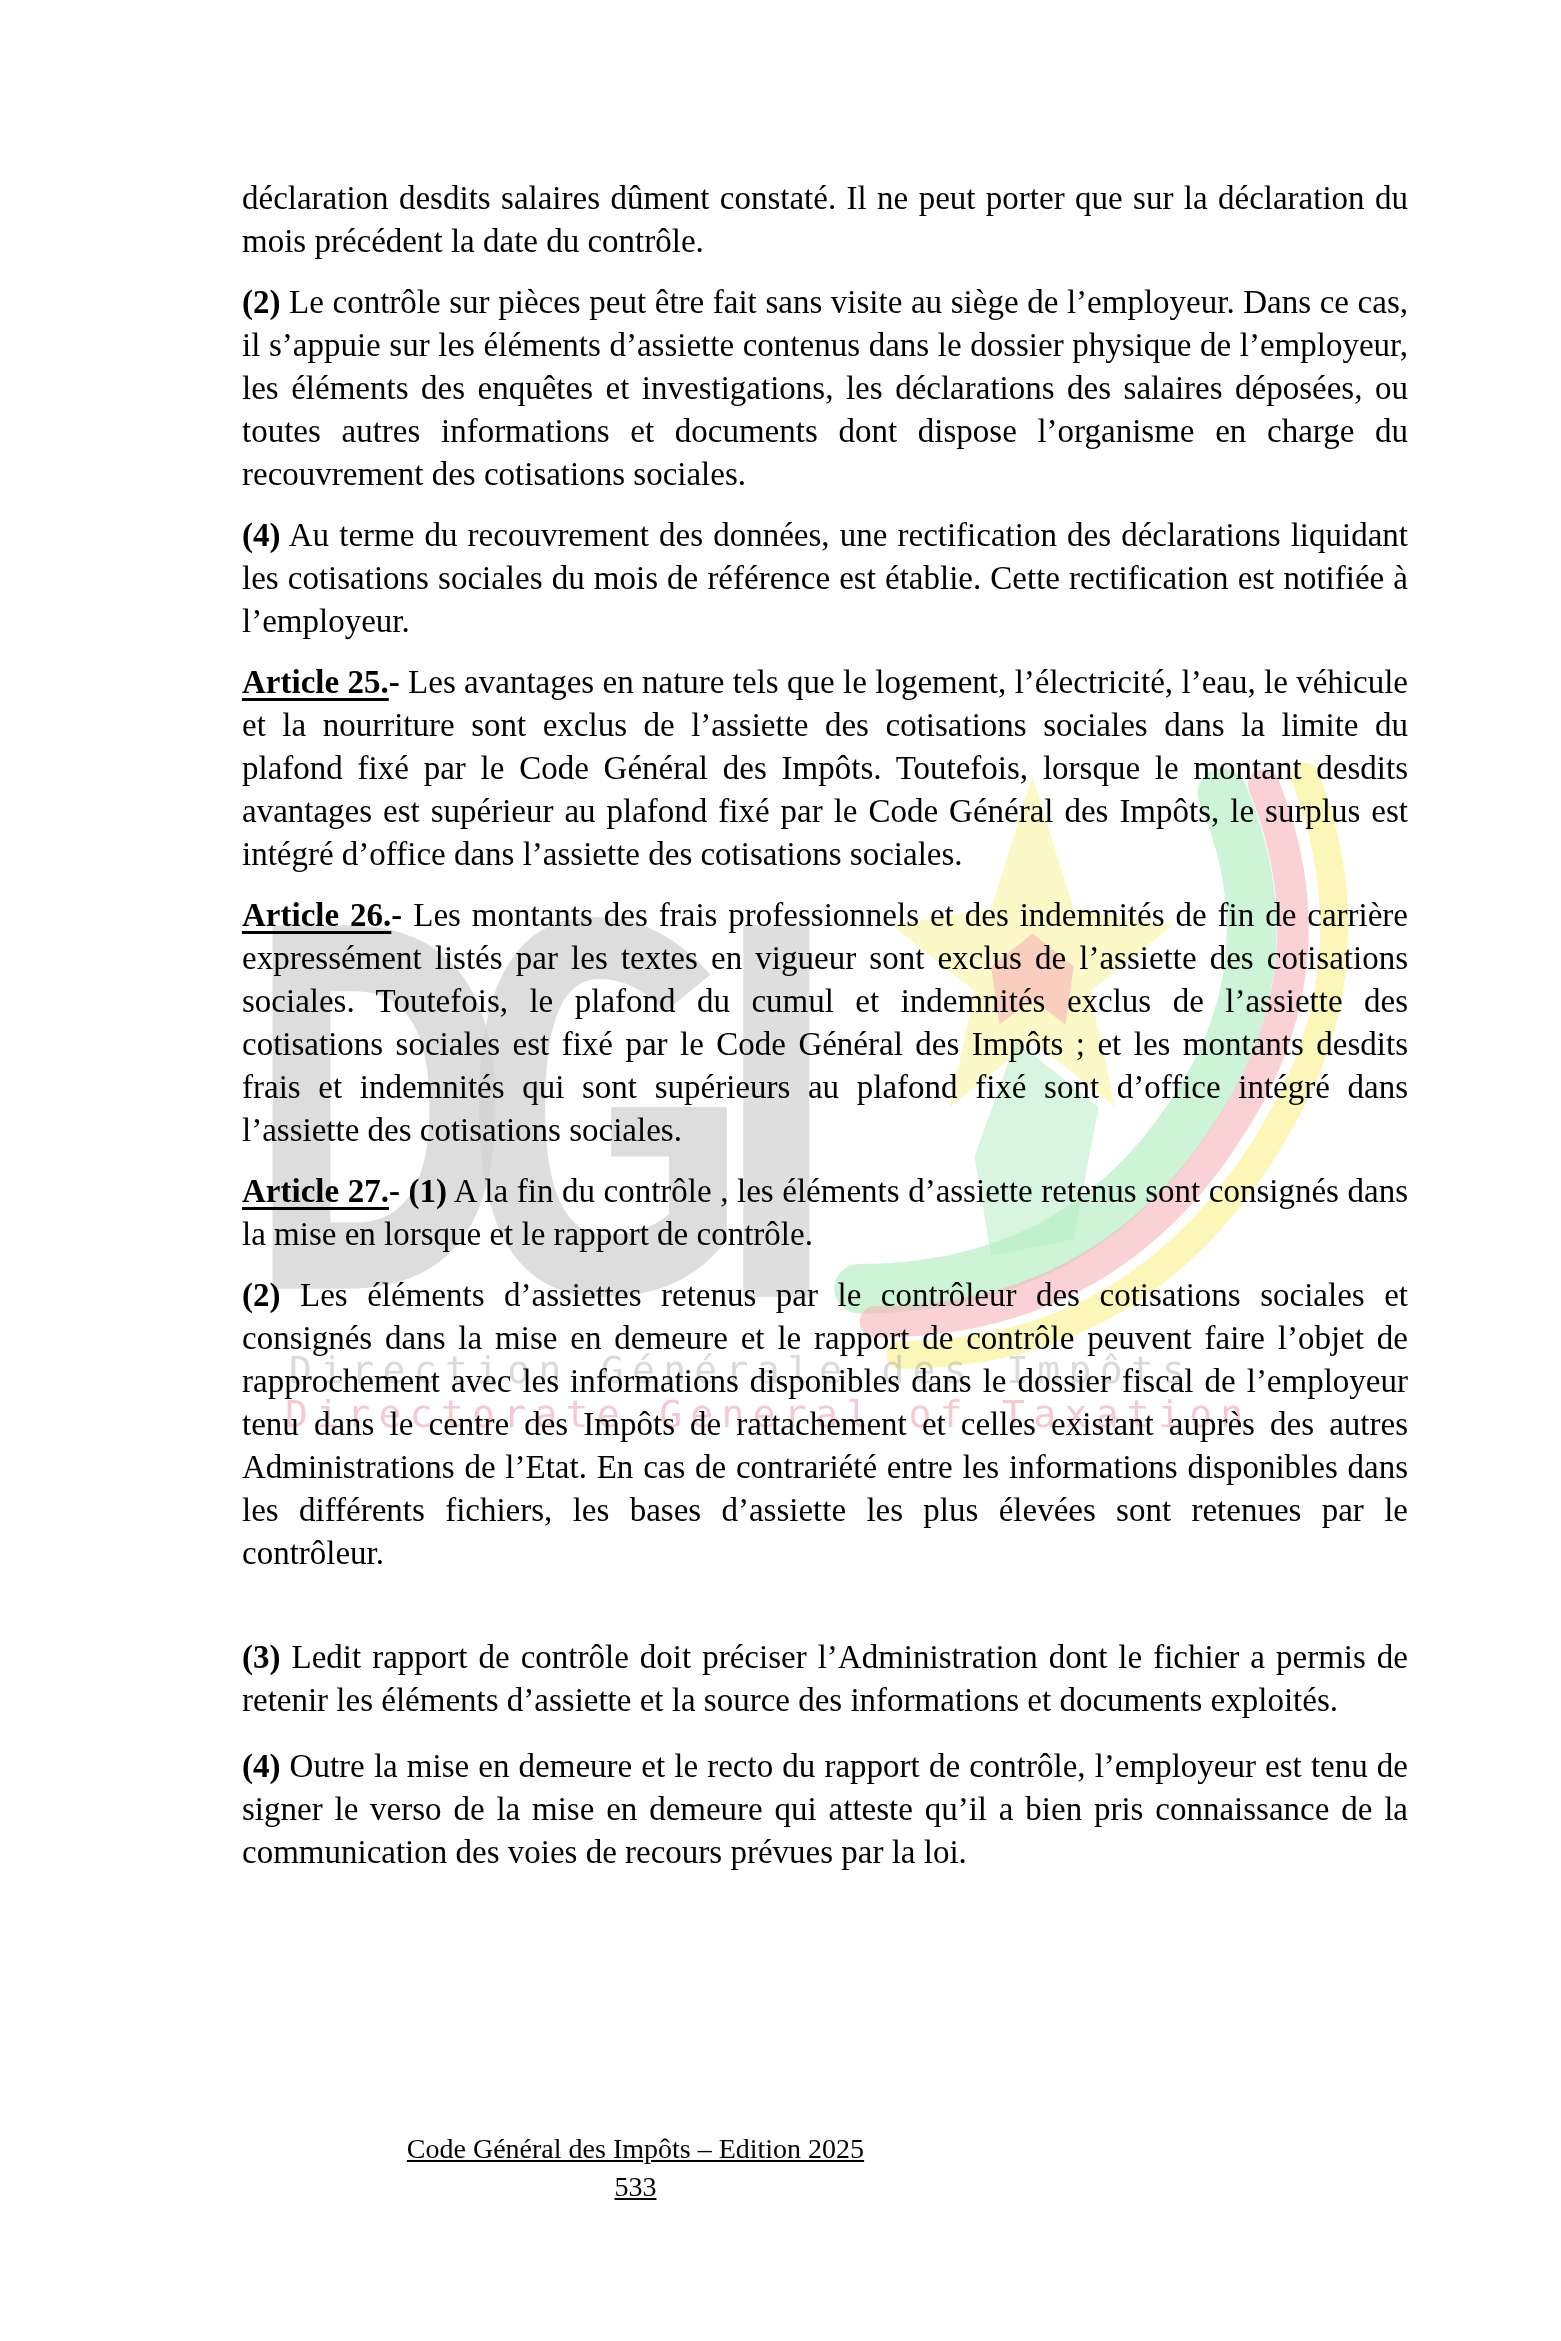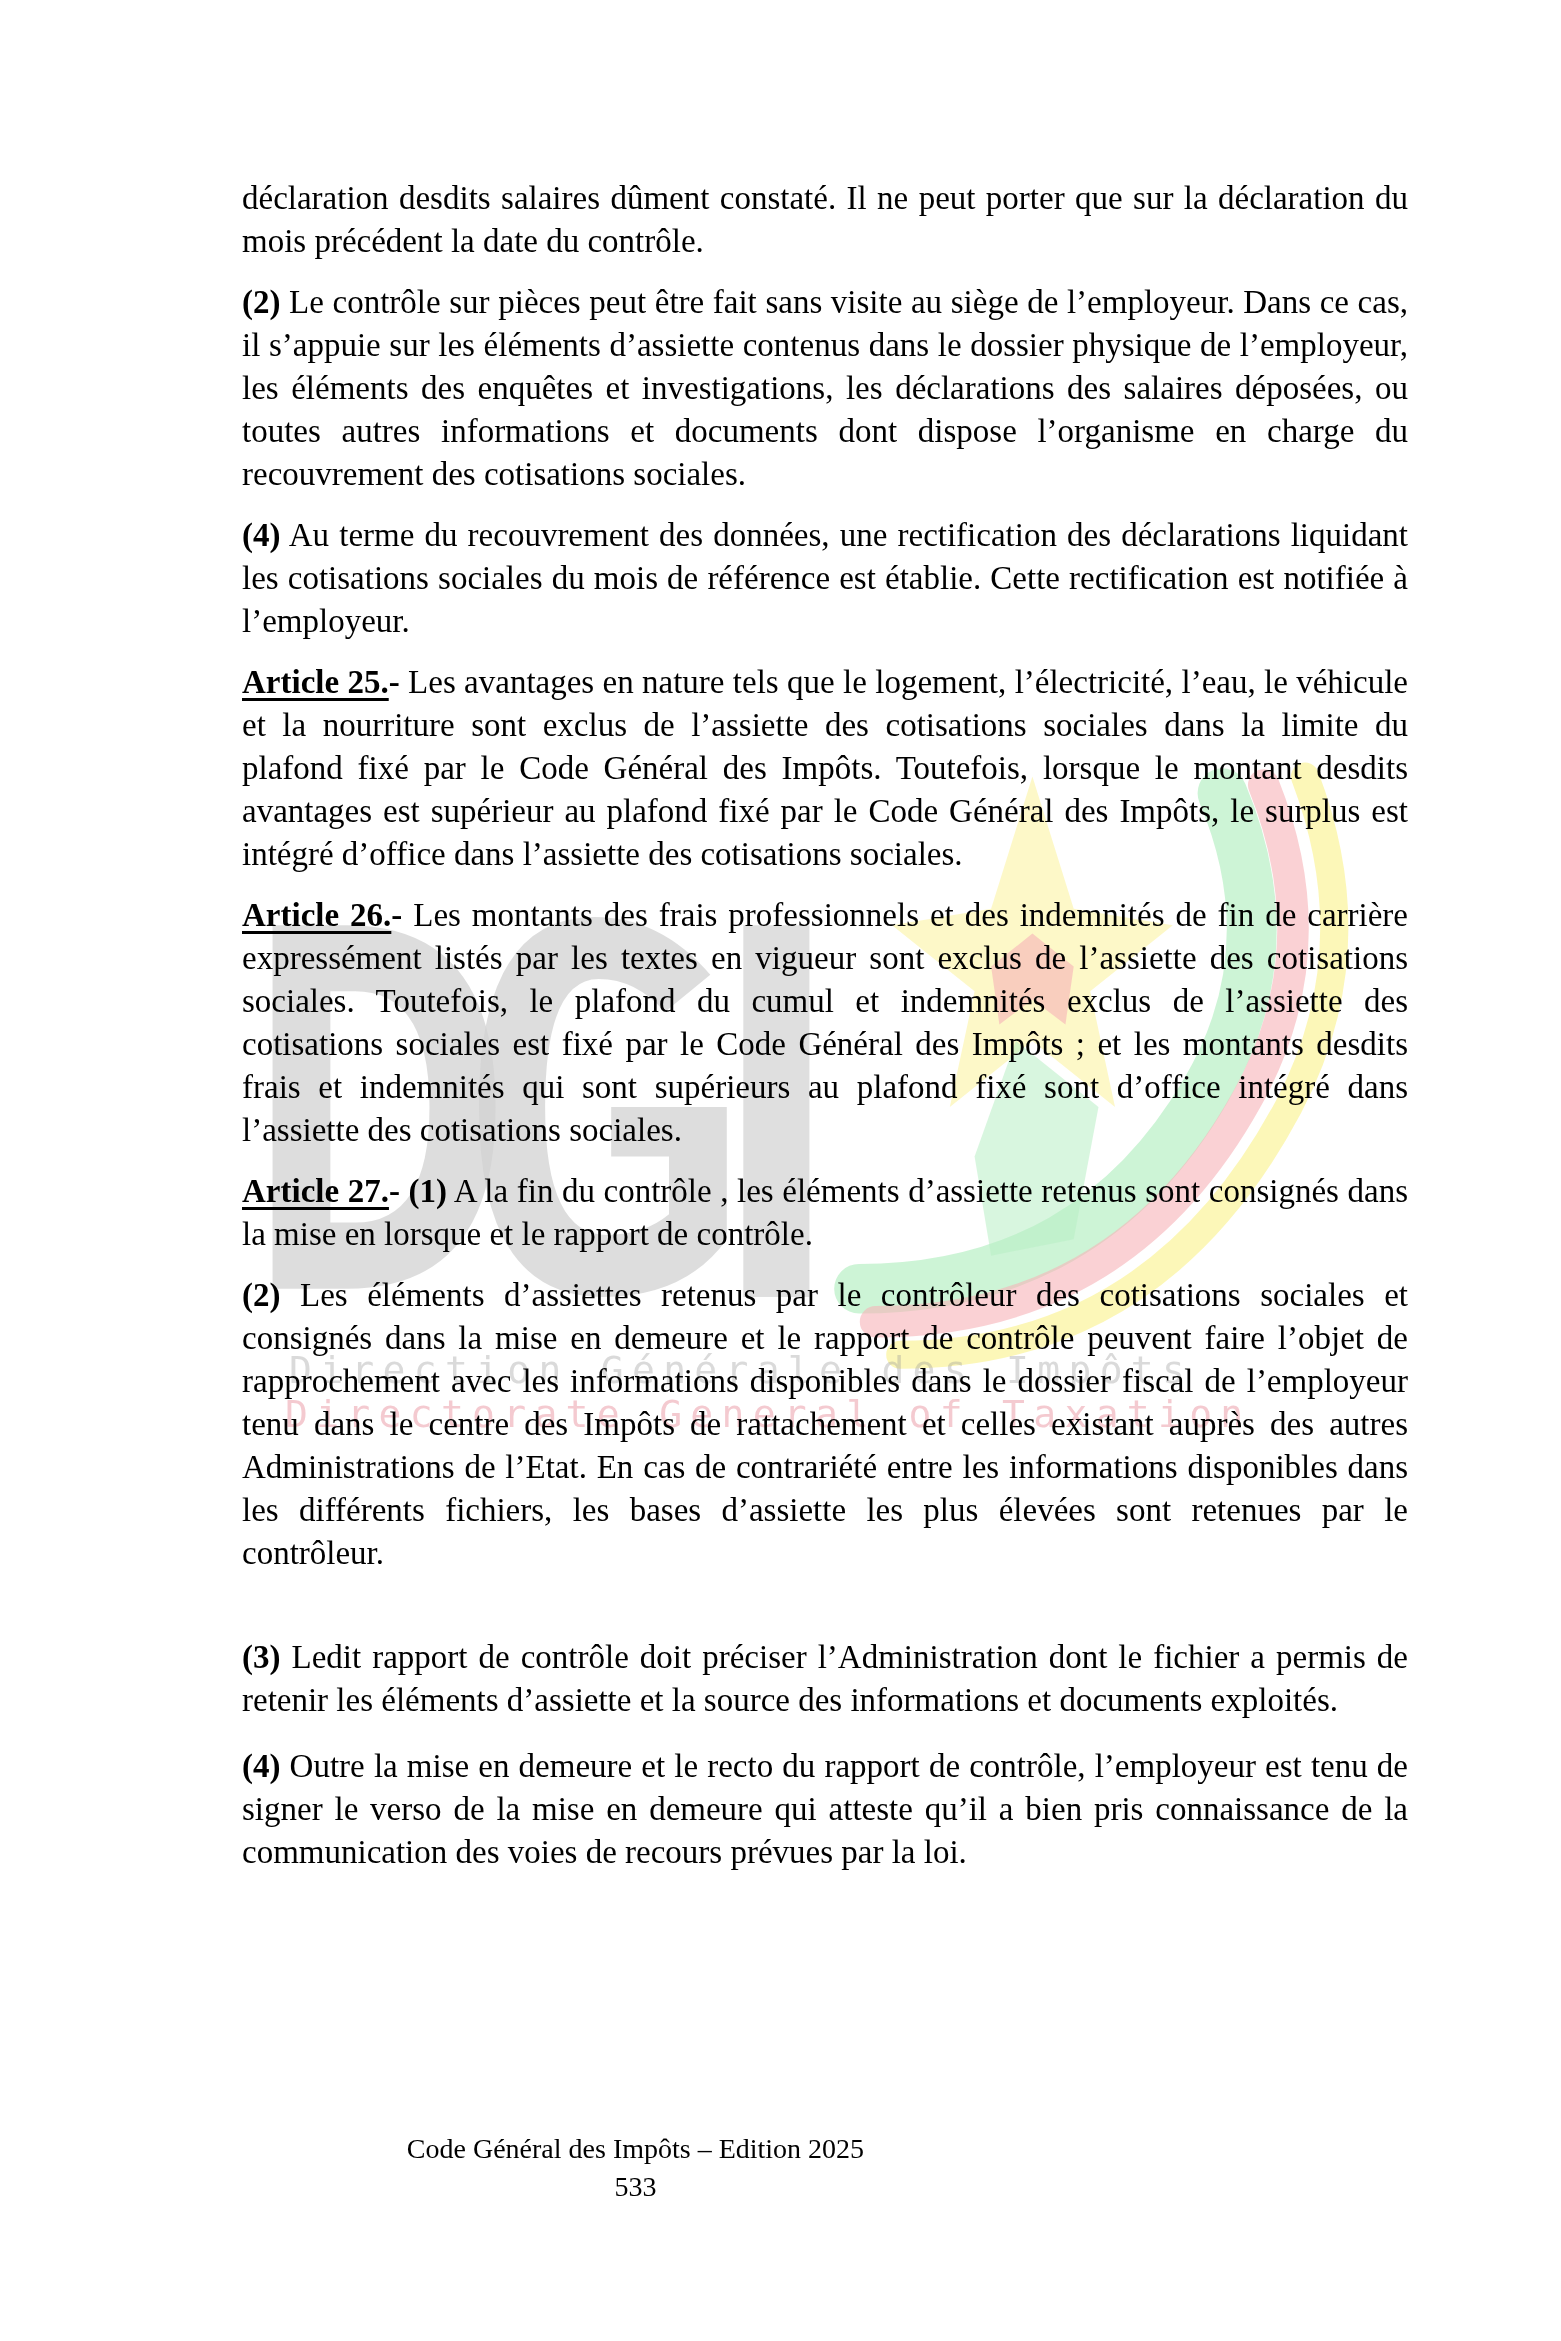--- a/index.html
+++ b/index.html
@@ -73,20 +73,21 @@
     
     .footer {
       position: absolute;
       left: 0;
       width: 1271px;
       top: 2130px;
       text-align: center;
       z-index: 1;
       font-size: 28px;
       line-height: 38px;
+      text-decoration: underline;
     }
   </style>
 </head>
 <body>
 
 <div class="watermark">
   <svg width="1561" height="2342" viewBox="0 0 1890 2835" xmlns="http://www.w3.org/2000/svg" style="position:absolute;left:0;top:0;">
 
     <path d="M330 1120 L330 1560 L420 1560 Q600 1560 600 1340 Q600 1120 420 1120 Z M400 1200 L430 1200 Q520 1200 520 1340 Q520 1480 430 1480 L400 1480 Z" fill="#d2d2d2" fill-opacity="0.75" fill-rule="evenodd"></path>
 

